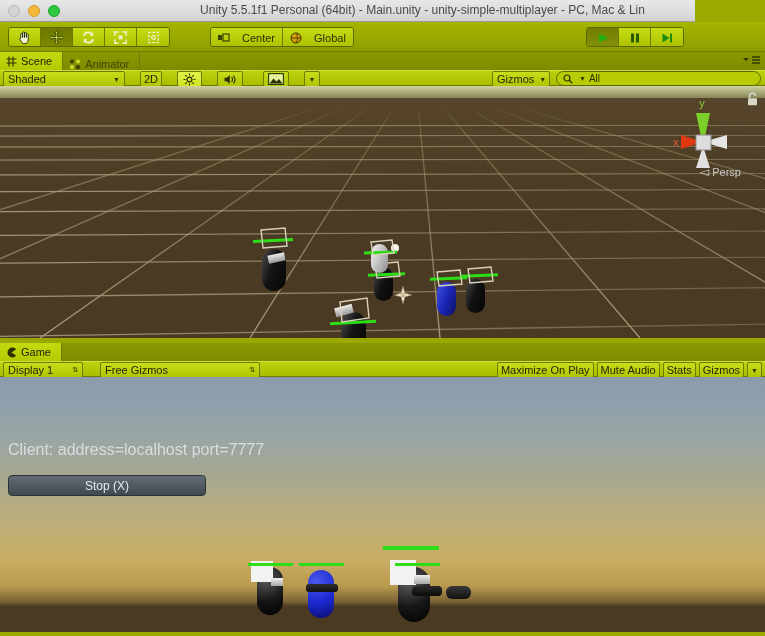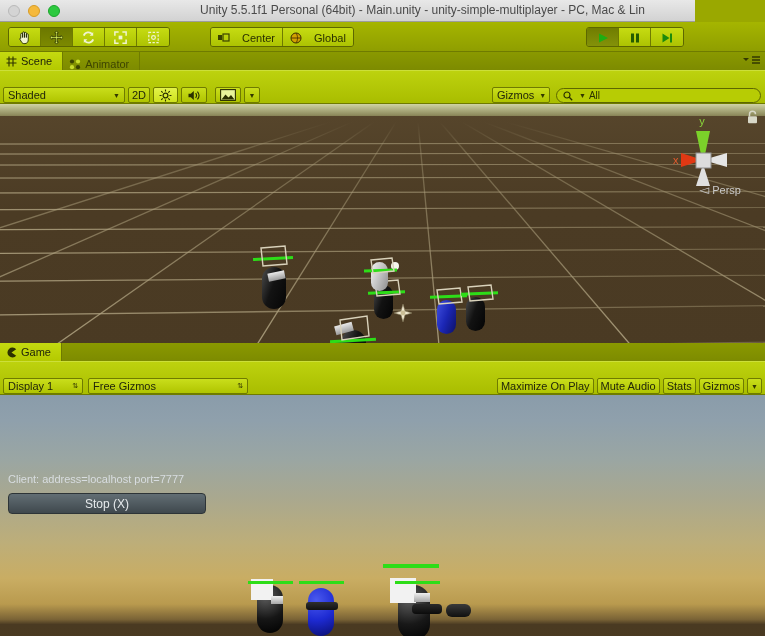--- a/index.html
+++ b/index.html
@@ -80,23 +80,23 @@
   .tab {
     height:18px; padding:0 10px 0 6px; display:flex; align-items:center; gap:4px;
     font-size:11px; color:#2c3100; cursor:pointer; white-space:nowrap;
     border-right:1px solid #6f7b00;
   }
   .tab.active { background:linear-gradient(to bottom,#c4da10,#b4c900); color:#20240a; }
   .tab.inactive { background:transparent; color:#3d4400;align-items:flex-end; }
   .tabrow .burger { position:absolute; right:4px; top:3px; cursor:pointer; }
 
   .viewtoolbar {
-    height:34px; background:linear-gradient(to bottom,#bdd20e,#a9bd00);
+    height:16px; background:linear-gradient(to bottom,#bdd20e,#a9bd00);
     border-bottom:1px solid #6f7b00; border-top:1px solid #ccdf3a;
-    display:flex; align-items:flex-end; gap:0; position:relative;
+    display:flex; align-items:flex-start; gap:12px; position:relative;
   }
   .vdrop {
     height:16px; margin:0 0 0 3px; padding:0 4px; display:flex; align-items:center;
     background:linear-gradient(to bottom,#c9de1b,#b0c400);
     border:1px solid #6f7b00; border-radius:2px;
     font-size:11px; color:#22270a; cursor:pointer; white-space:nowrap;
     justify-content:space-between;
   }
   .vbtn {
     height:16px; margin-left:3px; padding:0 3px; display:flex; align-items:center;
@@ -128,21 +128,21 @@
   .lockicon { position:absolute; right:6px; top:6px; }
 
   
   .gameview { position:relative; height:255px; overflow:hidden; }
   .game-sky { position:absolute; left:0; top:0; width:100%; height:100%;
     background:linear-gradient(to bottom,
       #8a9caa 0%, #8fa0ac 10%, #9aa6a3 25%, #a9a88f 40%,
       #bdae79 58%, #c9ad63 72%, #b99a4e 82%, #7a6336 88%, #4a3a22 90%, #49391f 100%); }
   .game-ground { position:absolute; left:0; top:242px; width:100%; height:100%;
                  background:#4a3a22; }
-  .hud-text { position:absolute; left:8px; top:78px; font-size:11px;
+  .hud-text { position:absolute; left:8px; top:64px; font-size:16px;
               color:#d8dde0; white-space:nowrap; }
   .hud-button {
     position:absolute; left:8px; top:98px; width:198px; height:21px;
     background:linear-gradient(to bottom,#626e74,#3f484d);
     border:1px solid #2d3437; border-radius:4px;
     display:flex; align-items:center; justify-content:center;
     font-size:12px; color:#e6eaec; cursor:pointer;
   }
 
   .capsule { position:absolute; }

